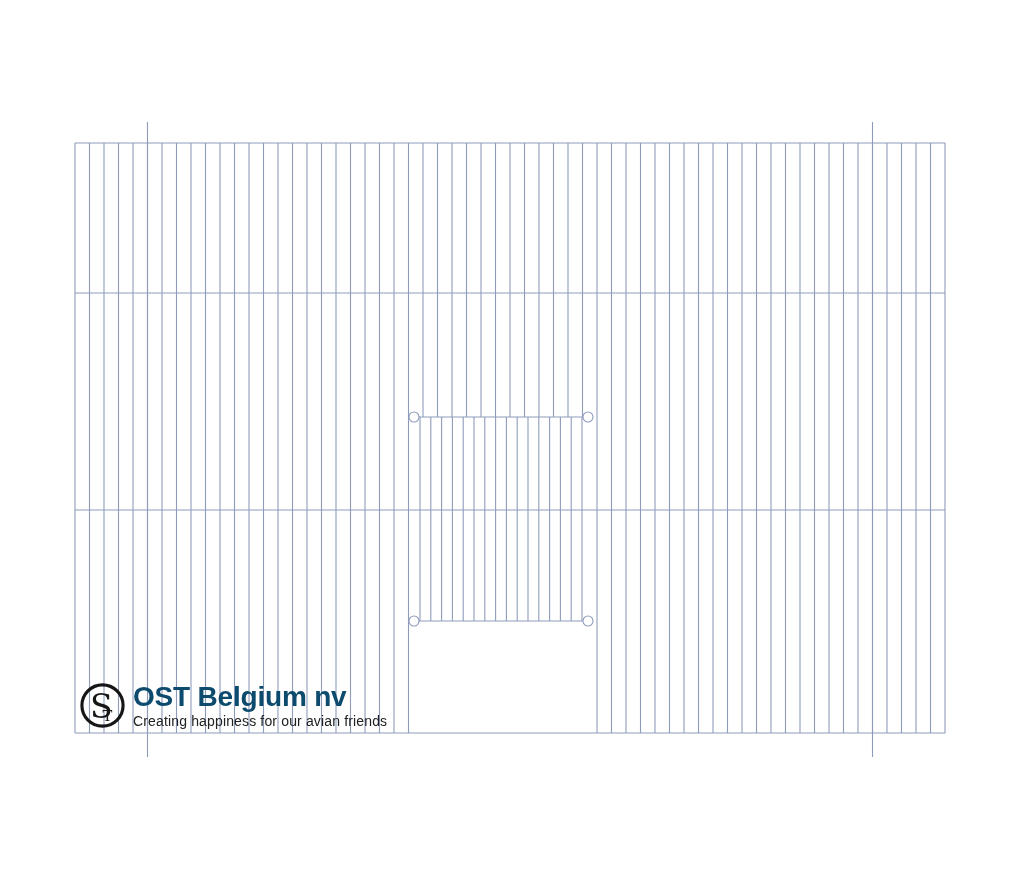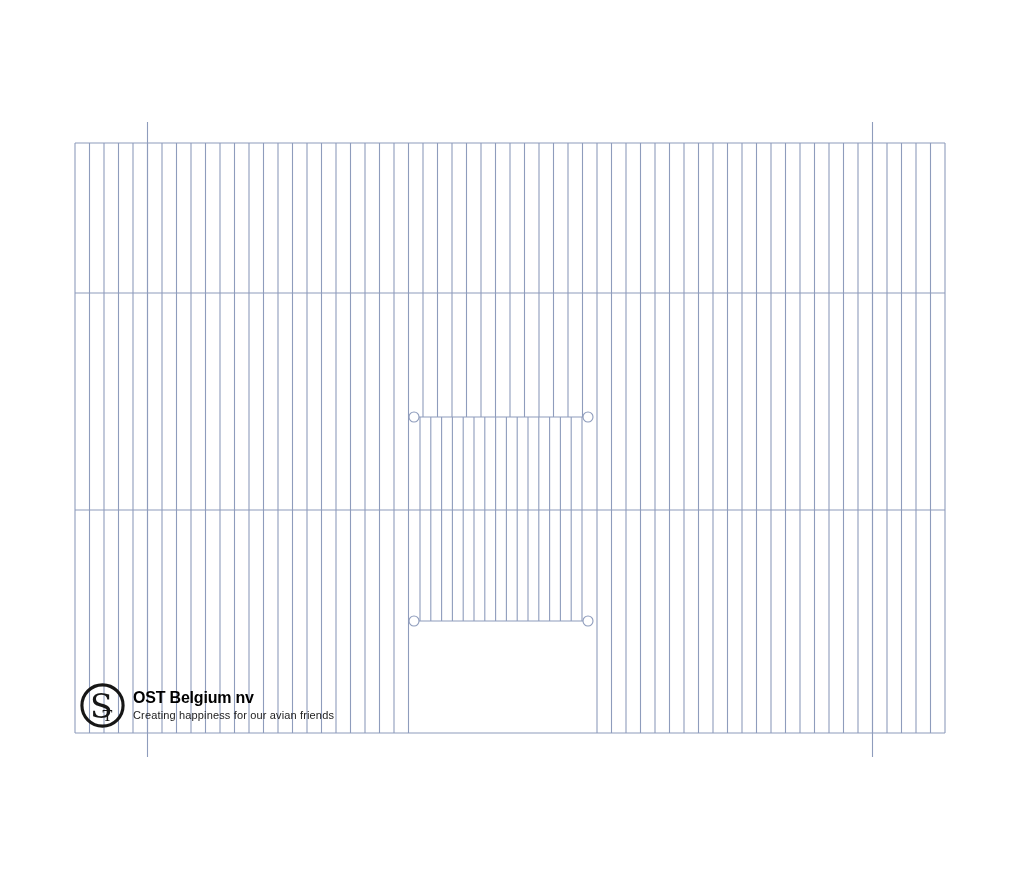--- a/index.html
+++ b/index.html
@@ -11,25 +11,25 @@
     font-family:"Liberation Sans",sans-serif;
   }
   .drawing-svg{position:absolute;left:0;top:0;display:block;}
   .logo-row{
     position:absolute;left:78px;top:681px;
     display:flex;align-items:center;gap:6px;
   }
   .monogram{width:49px;height:49px;flex:none;}
   .logo-text{display:flex;flex-direction:column;justify-content:center;}
   .brand{
-    font-size:16px;font-weight:700;color:#000000;
+    font-size:28px;font-weight:700;color:#0c4a6e;
     letter-spacing:-0.2px;line-height:1.05;white-space:nowrap;
   }
   .tagline{
-    font-size:11px;color:#222222;margin-top:2px;
+    font-size:14px;color:#222222;margin-top:2px;
     letter-spacing:0.15px;white-space:nowrap;
   }
 </style>
 </head>
 <body>
 
 <div class="stage">
 
   <svg id="drawing-svg" class="drawing-svg" width="1024" height="878" viewBox="0 0 1024 878">
       <g>

